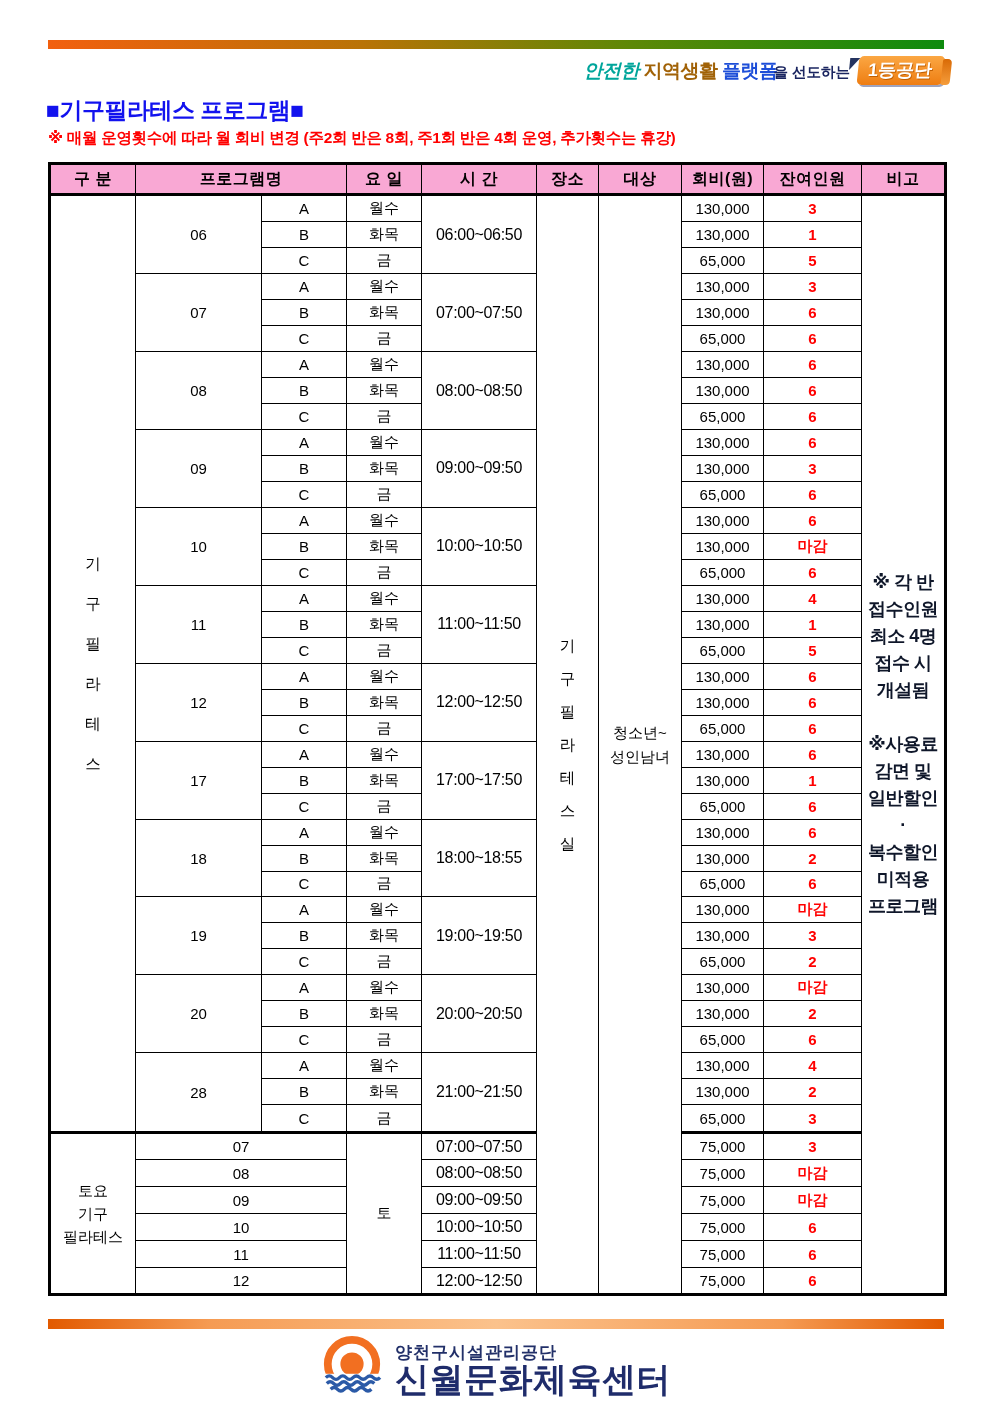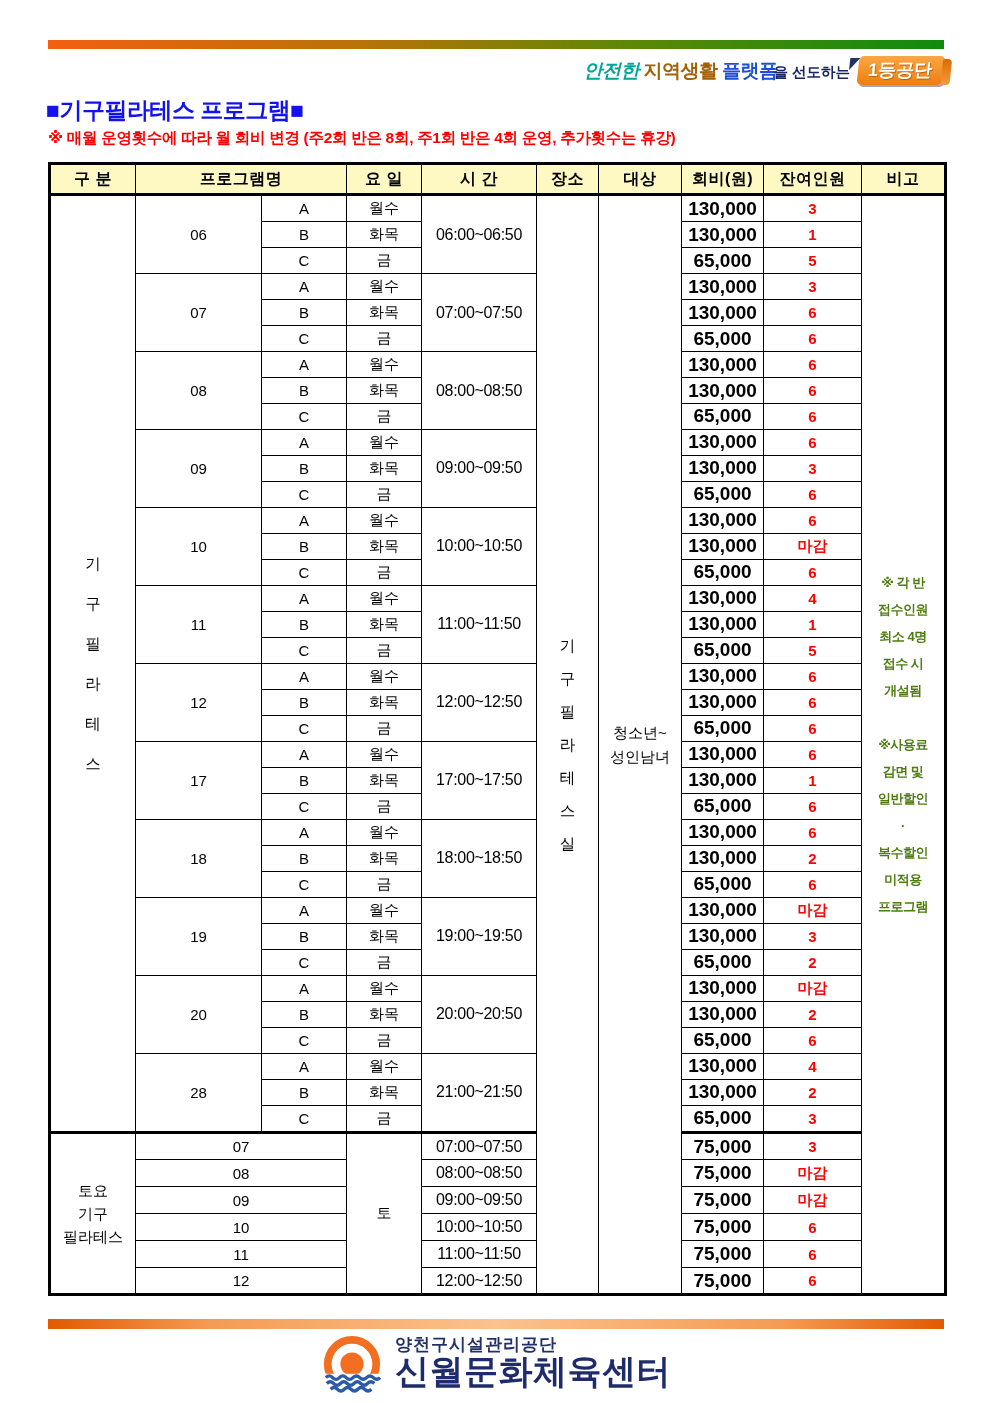--- a/index.html
+++ b/index.html
@@ -26,34 +26,34 @@
   .badge:after{content:"";position:absolute;right:-7px;top:3px;width:9px;height:26px;
     background:linear-gradient(180deg,#D96A05,#F59D3C);border-radius:2px 4px 4px 2px;}
   
   .title{position:absolute;left:46px;top:95px;color:#1212EE;font-size:23px;font-weight:800;letter-spacing:-0.5px;}
   .notice{position:absolute;left:48px;top:128px;color:#FF0000;font-size:15.5px;font-weight:800;letter-spacing:-0.3px;}
   
   .tbl-wrap{position:absolute;left:48px;top:162px;}
   table{border-collapse:collapse;table-layout:fixed;width:896px;height:1134px;border:3px solid #000;}
   th,td{border:1px solid #000;text-align:center;vertical-align:middle;padding:0;overflow:hidden;font-size:15px;}
   thead tr{height:31px;}
-  thead th{background:#fef9c3;font-weight:800;font-size:16px;border-bottom:3px solid #000;letter-spacing:0.5px;}
+  thead th{background:#f9a8d4;font-weight:800;font-size:16px;border-bottom:3px solid #000;letter-spacing:0.5px;}
   tr.sat{height:27px;}
   td.thick{border-top:3px solid #000;}
-  td.fee{font-size:19px;font-weight:bold;}
+  td.fee{font-size:15px;}
   td.time{font-size:16px;letter-spacing:-0.3px;}
   td.left{color:#FF0000;font-weight:800;font-size:15px;}
   td.vlabel{white-space:pre-line;font-size:15.5px;line-height:40px;}
   td.vlabel.place{line-height:33px;}
   td.mlabel{white-space:pre-line;font-size:15px;line-height:1.55;}
-  td.note{white-space:pre-line;color:#4d7c0f;font-weight:800;font-size:13px;line-height:27px;letter-spacing:-0.5px;}
+  td.note{white-space:pre-line;color:#0f172a;font-weight:800;font-size:18px;line-height:27px;letter-spacing:-0.5px;}
   
   .footer-bar{position:absolute;left:48px;top:1319px;width:896px;height:10px;
     background:linear-gradient(90deg,#E25A00 0%,#F59B53 18%,#FBC28C 50%,#F59B53 82%,#E25A00 100%);}
-  .footer-logo{position:absolute;left:0;top:1336px;width:992px;display:flex;justify-content:center;align-items:flex-start;gap:12px;}
+  .footer-logo{position:absolute;left:0;top:1336px;width:992px;display:flex;justify-content:center;align-items:flex-end;gap:12px;}
   .footer-text{display:flex;flex-direction:column;line-height:1.05;}
   .footer-org{color:#223069;font-size:17px;font-weight:800;letter-spacing:1px;}
   .footer-center{color:#1F2C6B;font-size:34px;font-weight:800;letter-spacing:0.5px;}
 </style>
 </head>
 <body>
 
 <div class="top-bar"></div>
 
 <div class="slogan">
@@ -281,21 +281,21 @@
         <tr>
           <td>C</td>
           <td>금</td>
           <td class="fee">65,000</td>
           <td class="left">6</td>
         </tr>
         <tr>
           <td rowspan="3">18</td>
           <td>A</td>
           <td>월수</td>
-          <td rowspan="3" class="time">18:00~18:50</td>
+          <td rowspan="3" class="time">18:00~18:55</td>
           <td class="fee">130,000</td>
           <td class="left">6</td>
         </tr>
         <tr>
           <td>B</td>
           <td>화목</td>
           <td class="fee">130,000</td>
           <td class="left">2</td>
         </tr>
         <tr>

